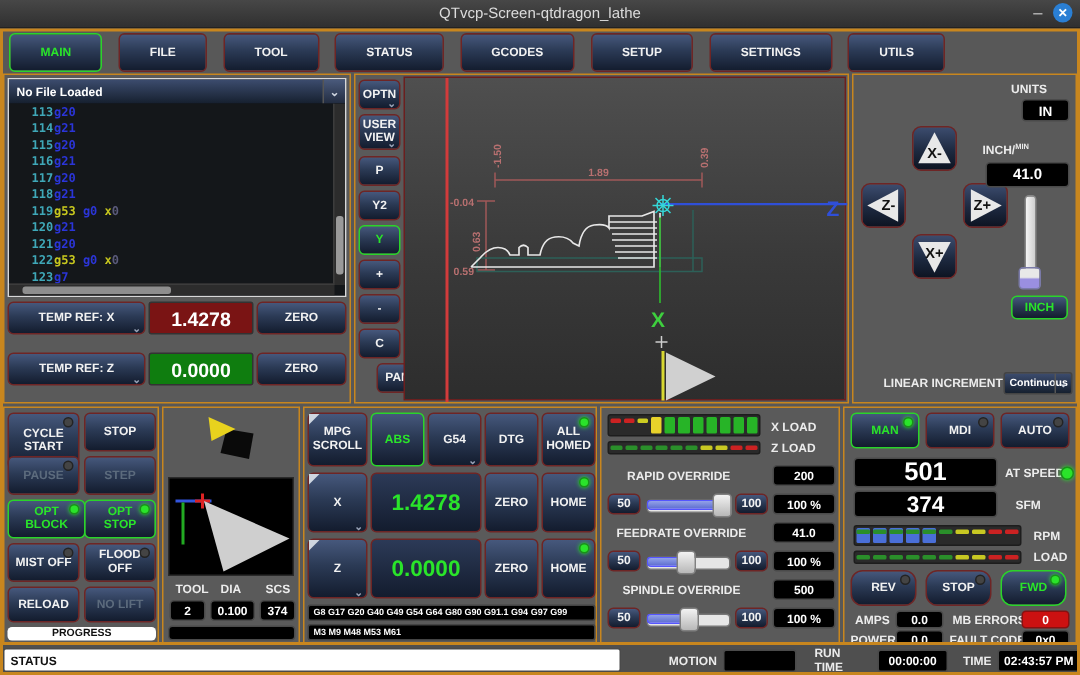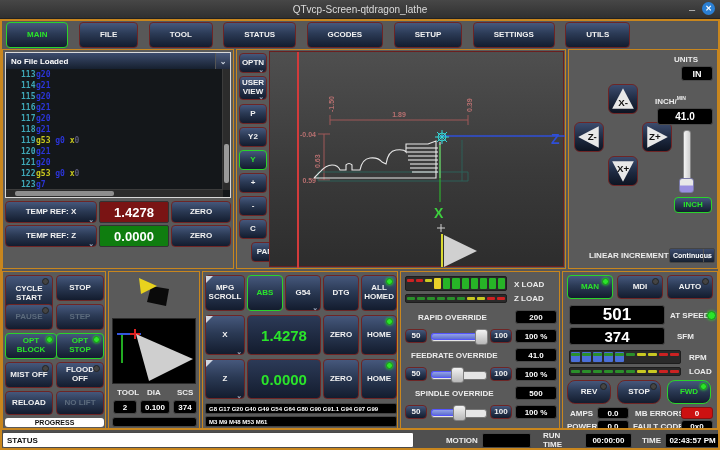--- a/index.html
+++ b/index.html
@@ -147,21 +147,21 @@
       <div style="position:relative;height:22px;margin-top:3px;">
         <div class="btn" style="left:0;top:0;width:92px;height:22px;">
             <span>TEMP REF: X</span>
             <span class="chev">⌄</span>
           </div>
         <div class="valbox abs" style="left:94px;top:0;width:70px;height:22px;background:#7a1414;">1.4278</div>
         <div class="btn" style="left:166px;top:0;width:60px;height:22px;">
             <span>ZERO</span>
           </div>
       </div>
-      <div style="position:relative;height:22px;margin-top:2px;">
+      <div style="position:relative;height:22px;margin-top:12px;">
         <div class="btn" style="left:0;top:0;width:92px;height:22px;">
             <span>TEMP REF: Z</span>
             <span class="chev">⌄</span>
           </div>
         <div class="valbox abs" style="left:94px;top:0;width:70px;height:22px;background:#0f7d0f;">0.0000</div>
         <div class="btn" style="left:166px;top:0;width:60px;height:22px;">
             <span>ZERO</span>
           </div>
       </div>
     </div>

